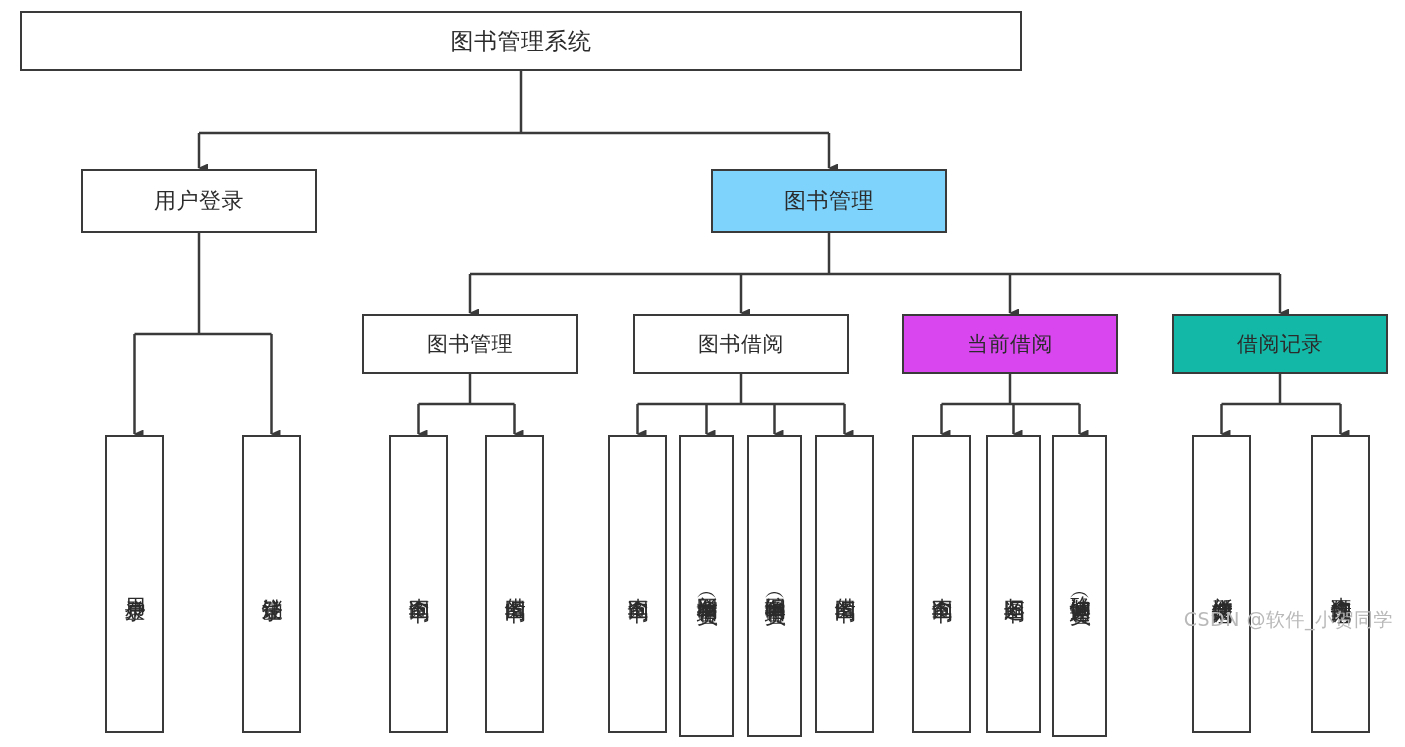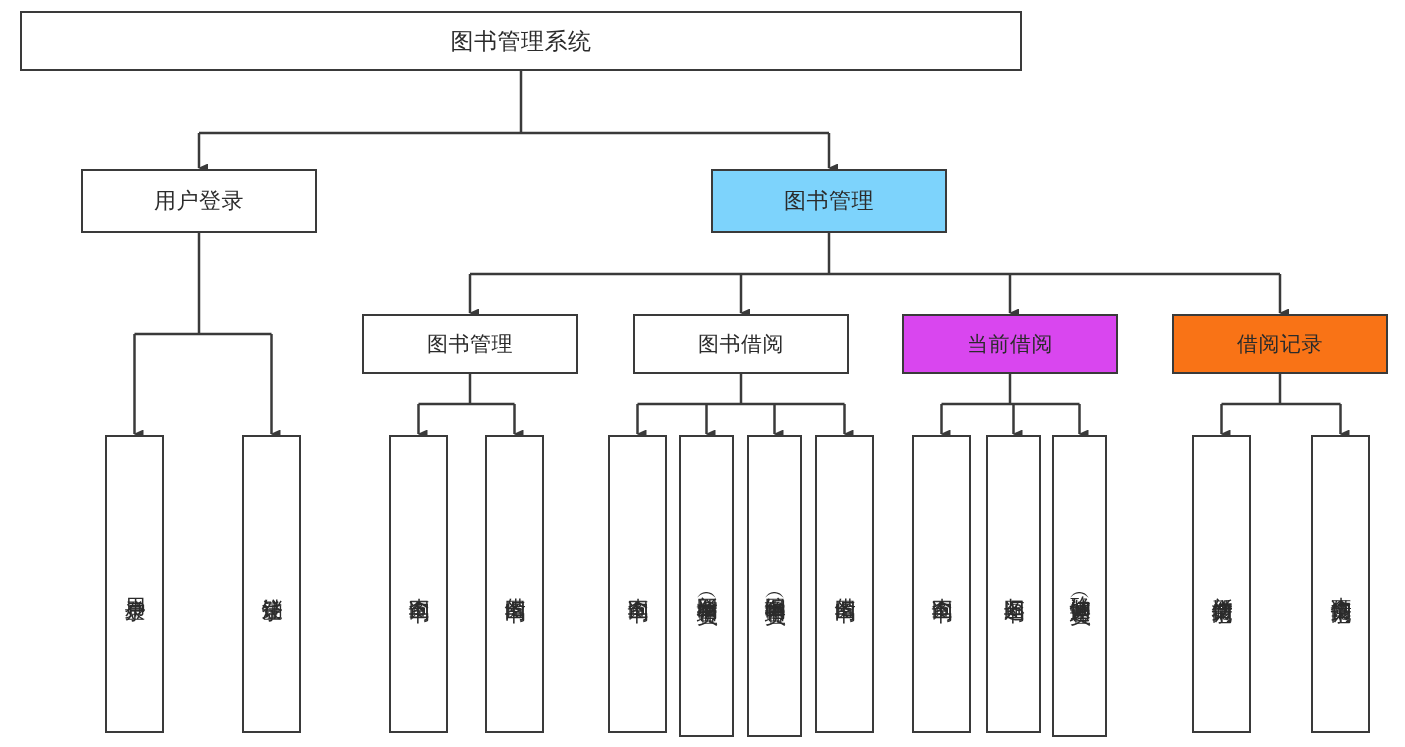--- a/index.html
+++ b/index.html
@@ -135,21 +135,21 @@
       </div>
       <div class="node-box level3" style="left: 362px; top: 314px; width: 216px; height: 60px; border-color: rgb(58, 58, 58); background: rgb(255, 255, 255);">
         <span class="node-label-h" style="color: rgb(43, 43, 43);">图书管理</span>
       </div>
       <div class="node-box level3" style="left: 633px; top: 314px; width: 216px; height: 60px; border-color: rgb(58, 58, 58); background: rgb(255, 255, 255);">
         <span class="node-label-h" style="color: rgb(43, 43, 43);">图书借阅</span>
       </div>
       <div class="node-box level3" style="left: 902px; top: 314px; width: 216px; height: 60px; border-color: rgb(58, 58, 58); background: #d946ef;">
         <span class="node-label-h" style="color: rgb(43, 43, 43);">当前借阅</span>
       </div>
-      <div class="node-box level3" style="left: 1172px; top: 314px; width: 216px; height: 60px; border-color: rgb(58, 58, 58); background: #f97316;">
+      <div class="node-box level3" style="left: 1172px; top: 314px; width: 216px; height: 60px; border-color: rgb(58, 58, 58); background: #14b8a6;">
         <span class="node-label-h" style="color: rgb(43, 43, 43);">借阅记录</span>
       </div>
       <div class="node-box leaf" style="left: 105px; top: 435px; width: 59px; height: 298px; border-color: rgb(58, 58, 58); background: rgb(255, 255, 255);">
         <span class="node-label-v" style="color: rgb(43, 43, 43);">用户登录</span>
       </div>
       <div class="node-box leaf" style="left: 242px; top: 435px; width: 59px; height: 298px; border-color: rgb(58, 58, 58); background: rgb(255, 255, 255);">
         <span class="node-label-v" style="color: rgb(43, 43, 43);">注销登录</span>
       </div>
       <div class="node-box leaf" style="left: 389px; top: 435px; width: 59px; height: 298px; border-color: rgb(58, 58, 58); background: rgb(255, 255, 255);">
         <span class="node-label-v" style="color: rgb(43, 43, 43);">查询图书</span>
@@ -178,13 +178,14 @@
       <div class="node-box leaf" style="left: 1052px; top: 435px; width: 55px; height: 302px; border-color: rgb(58, 58, 58); background: rgb(255, 255, 255);">
         <span class="node-label-v" style="color: rgb(43, 43, 43);">确认归还（管理员）</span>
       </div>
       <div class="node-box leaf" style="left: 1192px; top: 435px; width: 59px; height: 298px; border-color: rgb(58, 58, 58); background: rgb(255, 255, 255);">
         <span class="node-label-v" style="color: rgb(43, 43, 43);">新增借阅记录</span>
       </div>
       <div class="node-box leaf" style="left: 1311px; top: 435px; width: 59px; height: 298px; border-color: rgb(58, 58, 58); background: rgb(255, 255, 255);">
         <span class="node-label-v" style="color: rgb(43, 43, 43);">查询借阅记录</span>
       </div>
     </div>
+  <div id="watermark">CSDN @软件_小贺同学</div>
 </div>
 
 </body></html>

